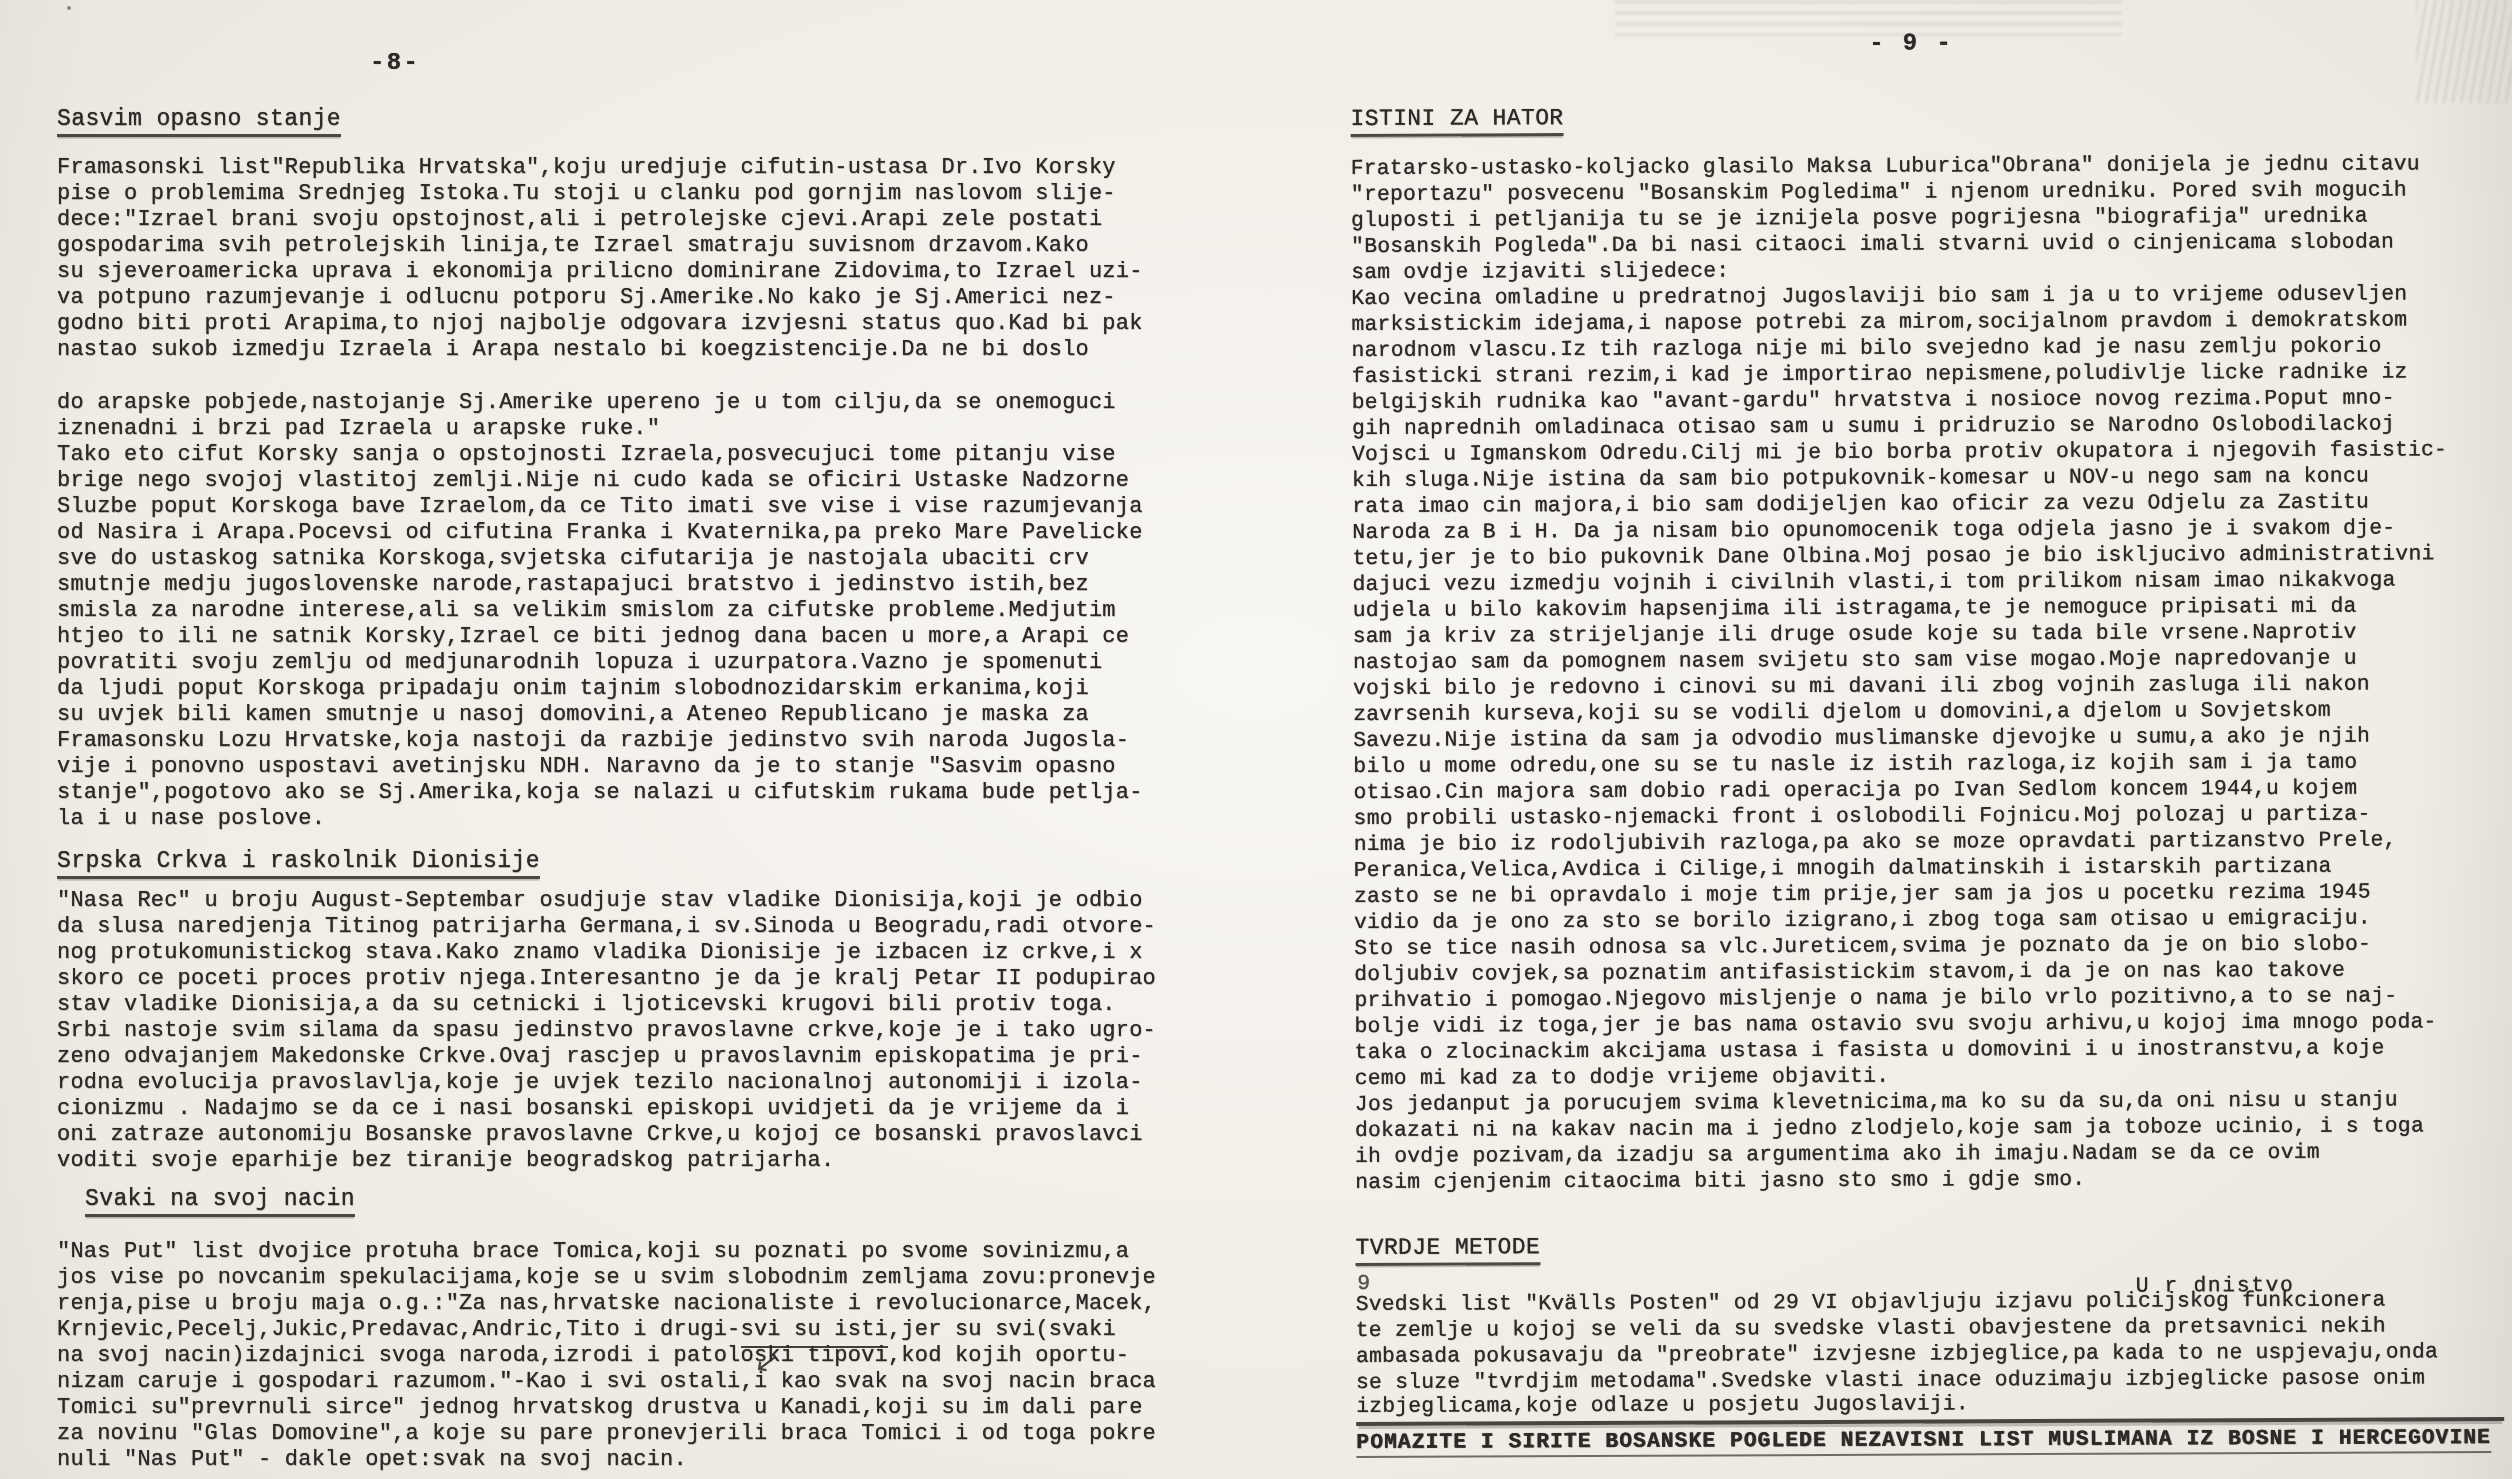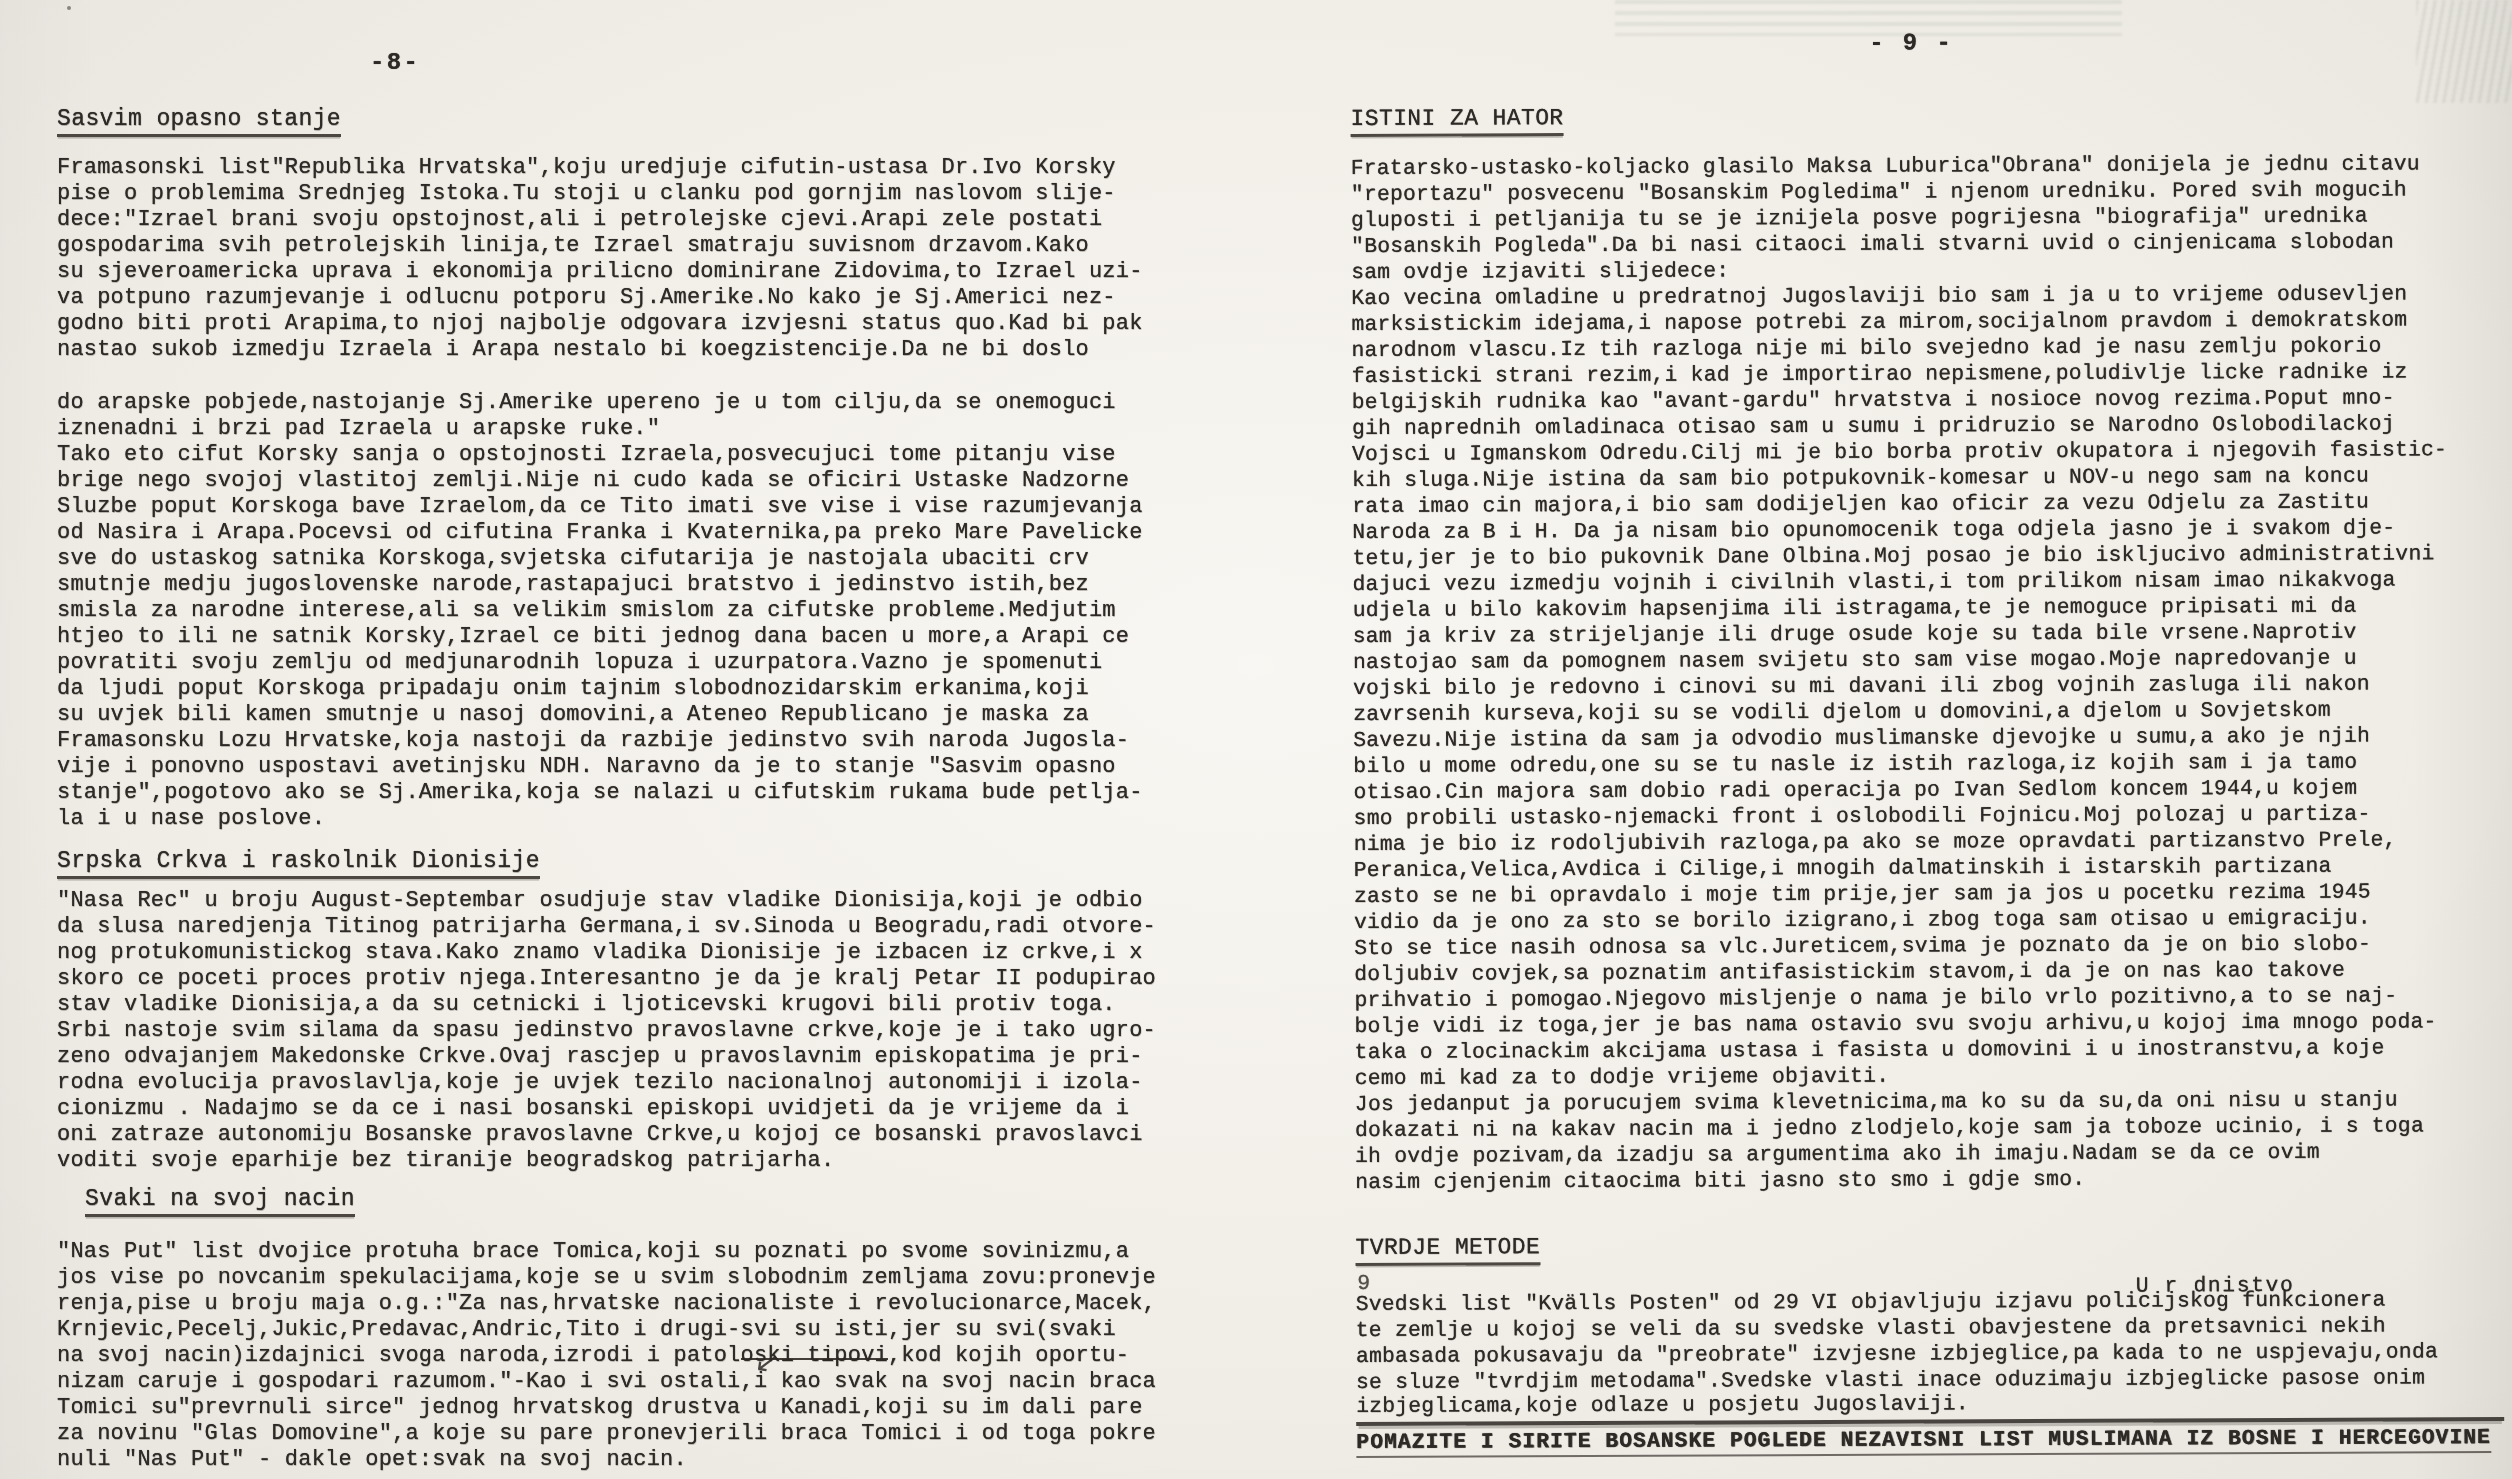--- a/index.html
+++ b/index.html
@@ -27,21 +27,21 @@
   }
   #page-right .tw{font-size:21.4px;}
   .pagenum{font-size:24px;letter-spacing:2.4px;font-weight:bold;text-shadow:0 0 0.8px rgba(32,26,20,0.8);}
   .hd{
     display:inline-block;font-size:23px;letter-spacing:0.4px;
     padding-bottom:2.4px;border-bottom:3.2px solid rgba(48,42,37,0.85);
     box-shadow:0 2.4px 0 -0.8px rgba(48,42,37,0.28);
     text-shadow:0 0 0.8px rgba(32,26,20,0.8), 0.5px 0.5px 0 rgba(32,26,20,0.25);
     white-space:pre;
   }
-  .uline{border-bottom:2.4px solid rgba(48,42,37,0.9);padding-bottom:16px;}
+  .uline{border-bottom:2.4px solid rgba(48,42,37,0.9);padding-bottom:4px;}
   .sig{font-size:21.4px;letter-spacing:1.6px;}
   .stray{font-size:19px;opacity:0.8;}
   .ruled-line{
     height:29px;border-bottom:4.8px solid rgba(44,39,34,0.85);
     box-shadow:0 5.5px 0 -2.4px rgba(44,39,34,0.25);
   }
   .banner{
     display:inline-block;font-weight:bold;font-size:21.4px;letter-spacing:1px;
     padding-bottom:2.4px;border-bottom:2.4px solid rgba(44,39,34,0.65);
     text-shadow:0 0 0.8px rgba(30,24,18,0.9), 0.8px 0.4px 0 rgba(30,24,18,0.45);

